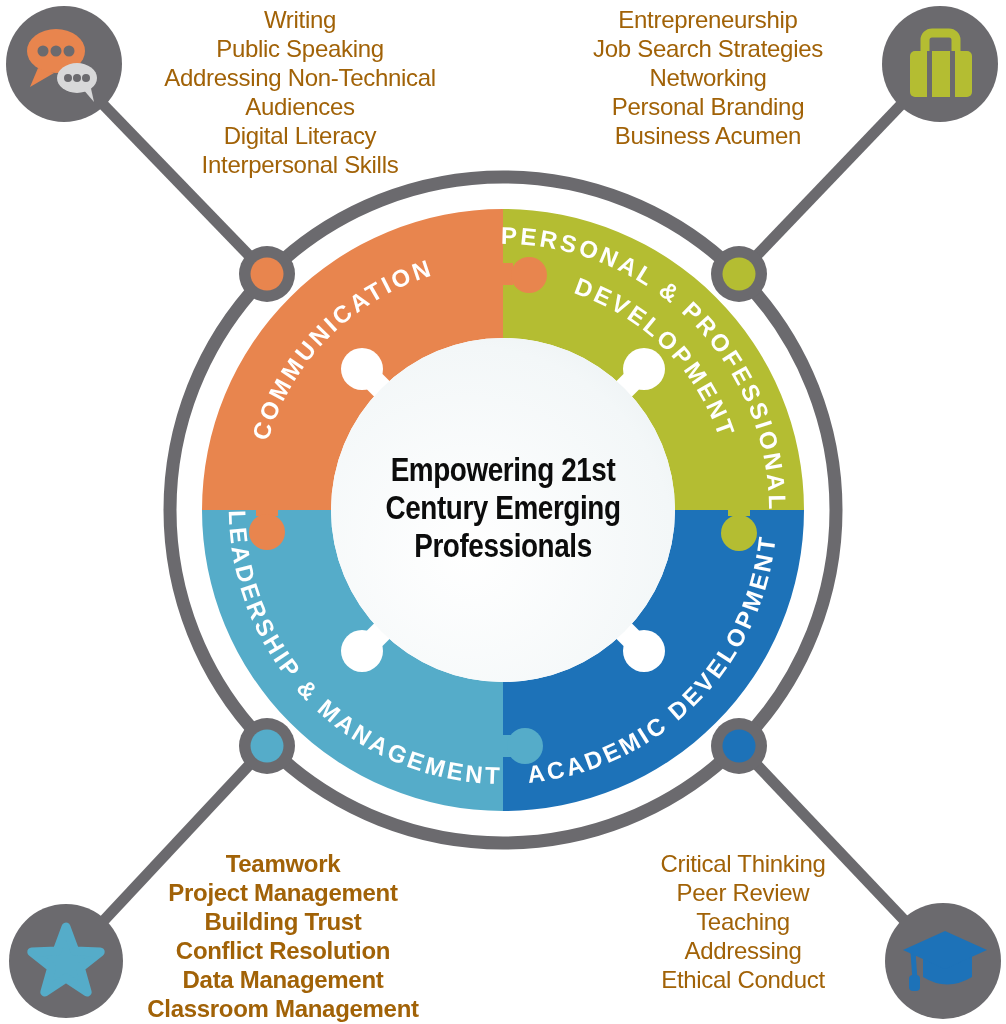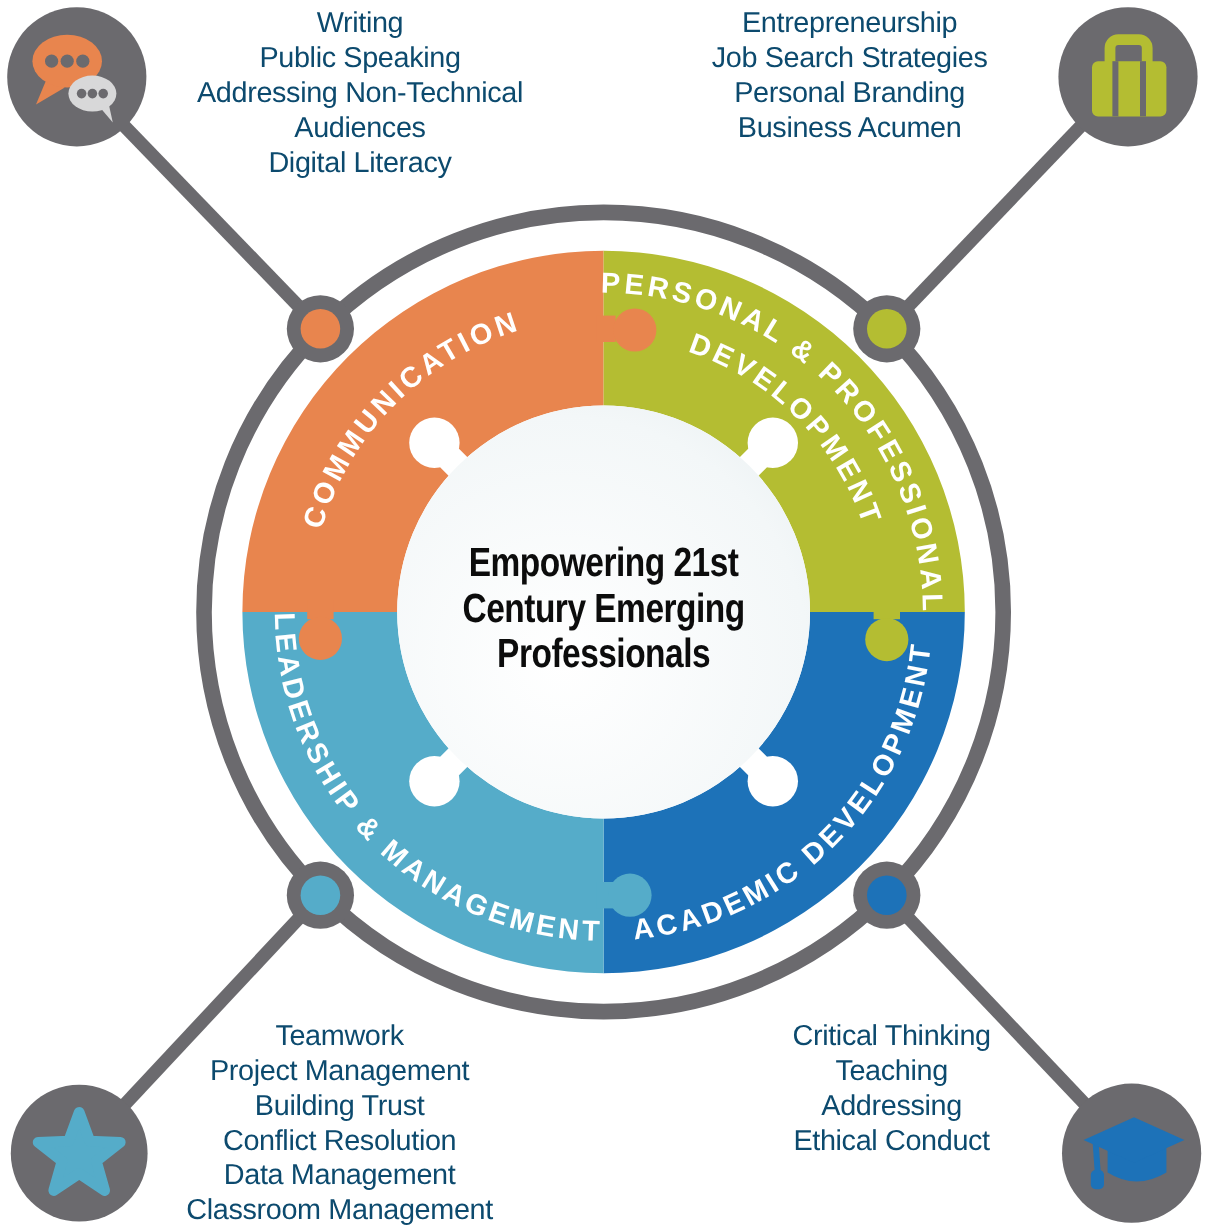--- a/index.html
+++ b/index.html
@@ -3,26 +3,26 @@
 <meta charset="utf-8">
 <style>
   html,body{margin:0;padding:0;background:#fff;}
   .stage{
     position:relative;width:1006px;height:1024px;overflow:hidden;background:#fff;
     font-family:"Liberation Sans","DejaVu Sans",sans-serif;
   }
   .stage svg{position:absolute;left:0;top:0;}
   .corner-list{
     position:absolute;width:300px;text-align:center;
-    font-size:24px;line-height:29px;color:#0c4a6e;letter-spacing:-0.3px;
+    font-size:24px;line-height:29px;color:#a16207;letter-spacing:-0.3px;
   }
   .corner-list span{display:block;}
   .list-tl{left:150px;top:5px;}
   .list-tr{left:558px;top:5px;}
-  .list-bl{left:133px;top:849px;}
+  .list-bl{left:133px;top:849px;font-weight:bold;}
   .list-br{left:593px;top:849px;}
   .center-label{
     position:absolute;left:348px;top:450px;width:310px;text-align:center;
     font-size:34px;font-weight:bold;line-height:38px;color:#0c0c0c;
     transform:scaleX(0.82);transform-origin:50% 50%;letter-spacing:-0.5px;
   }
   .arc-label{
     font-family:"Liberation Sans","DejaVu Sans",sans-serif;
     font-size:24px;font-weight:bold;letter-spacing:3px;fill:#ffffff;
   }
@@ -172,38 +172,41 @@
     </g>
   </svg>
 
   <div class="center-label">Empowering 21st Century Emerging Professionals</div>
 
   <div class="corner-list list-tl">
     <span>Writing</span>
     <span>Public Speaking</span>
     <span>Addressing Non-Technical Audiences</span>
     <span>Digital Literacy</span>
+    <span>Interpersonal Skills</span>
   </div>
 
   <div class="corner-list list-tr">
     <span>Entrepreneurship</span>
     <span>Job Search Strategies</span>
+    <span>Networking</span>
     <span>Personal Branding</span>
     <span>Business Acumen</span>
   </div>
 
   <div class="corner-list list-bl">
     <span>Teamwork</span>
     <span>Project Management</span>
     <span>Building Trust</span>
     <span>Conflict Resolution</span>
     <span>Data Management</span>
     <span>Classroom Management</span>
   </div>
 
   <div class="corner-list list-br">
     <span>Critical Thinking</span>
+    <span>Peer Review</span>
     <span>Teaching</span>
     <span>Addressing</span>
     <span>Ethical Conduct</span>
   </div>
 
 </div>
 
 </body></html>

